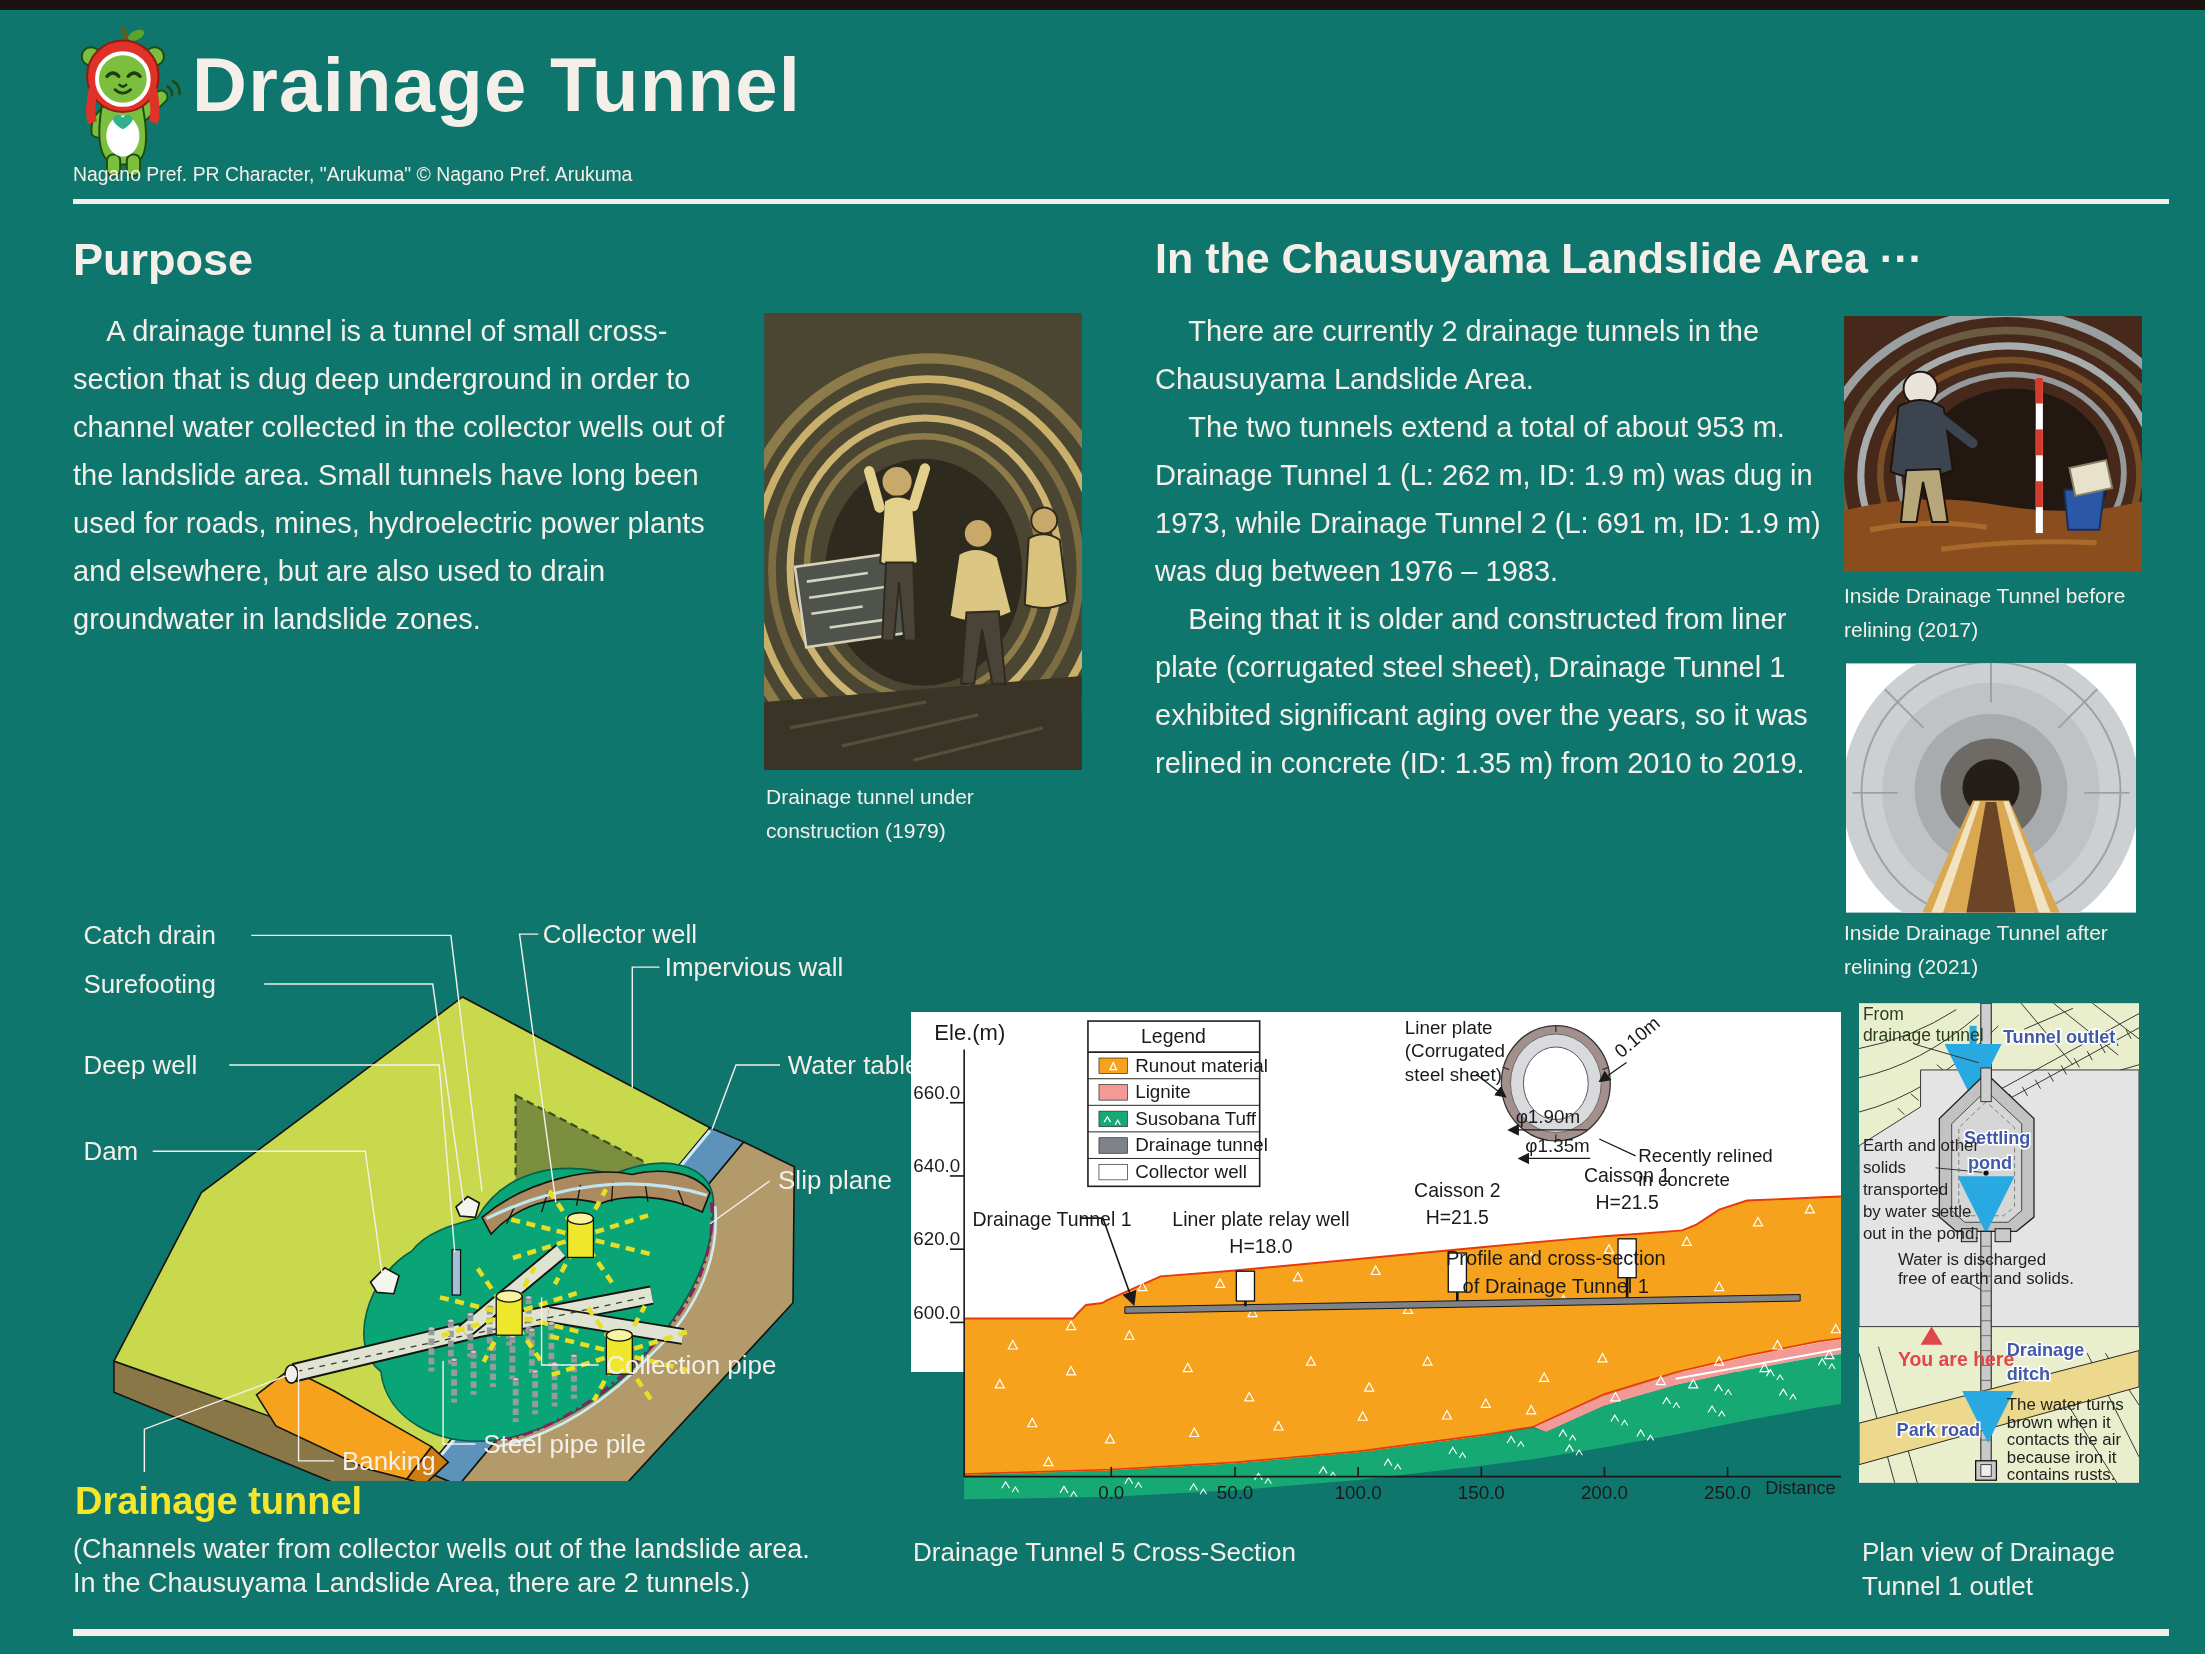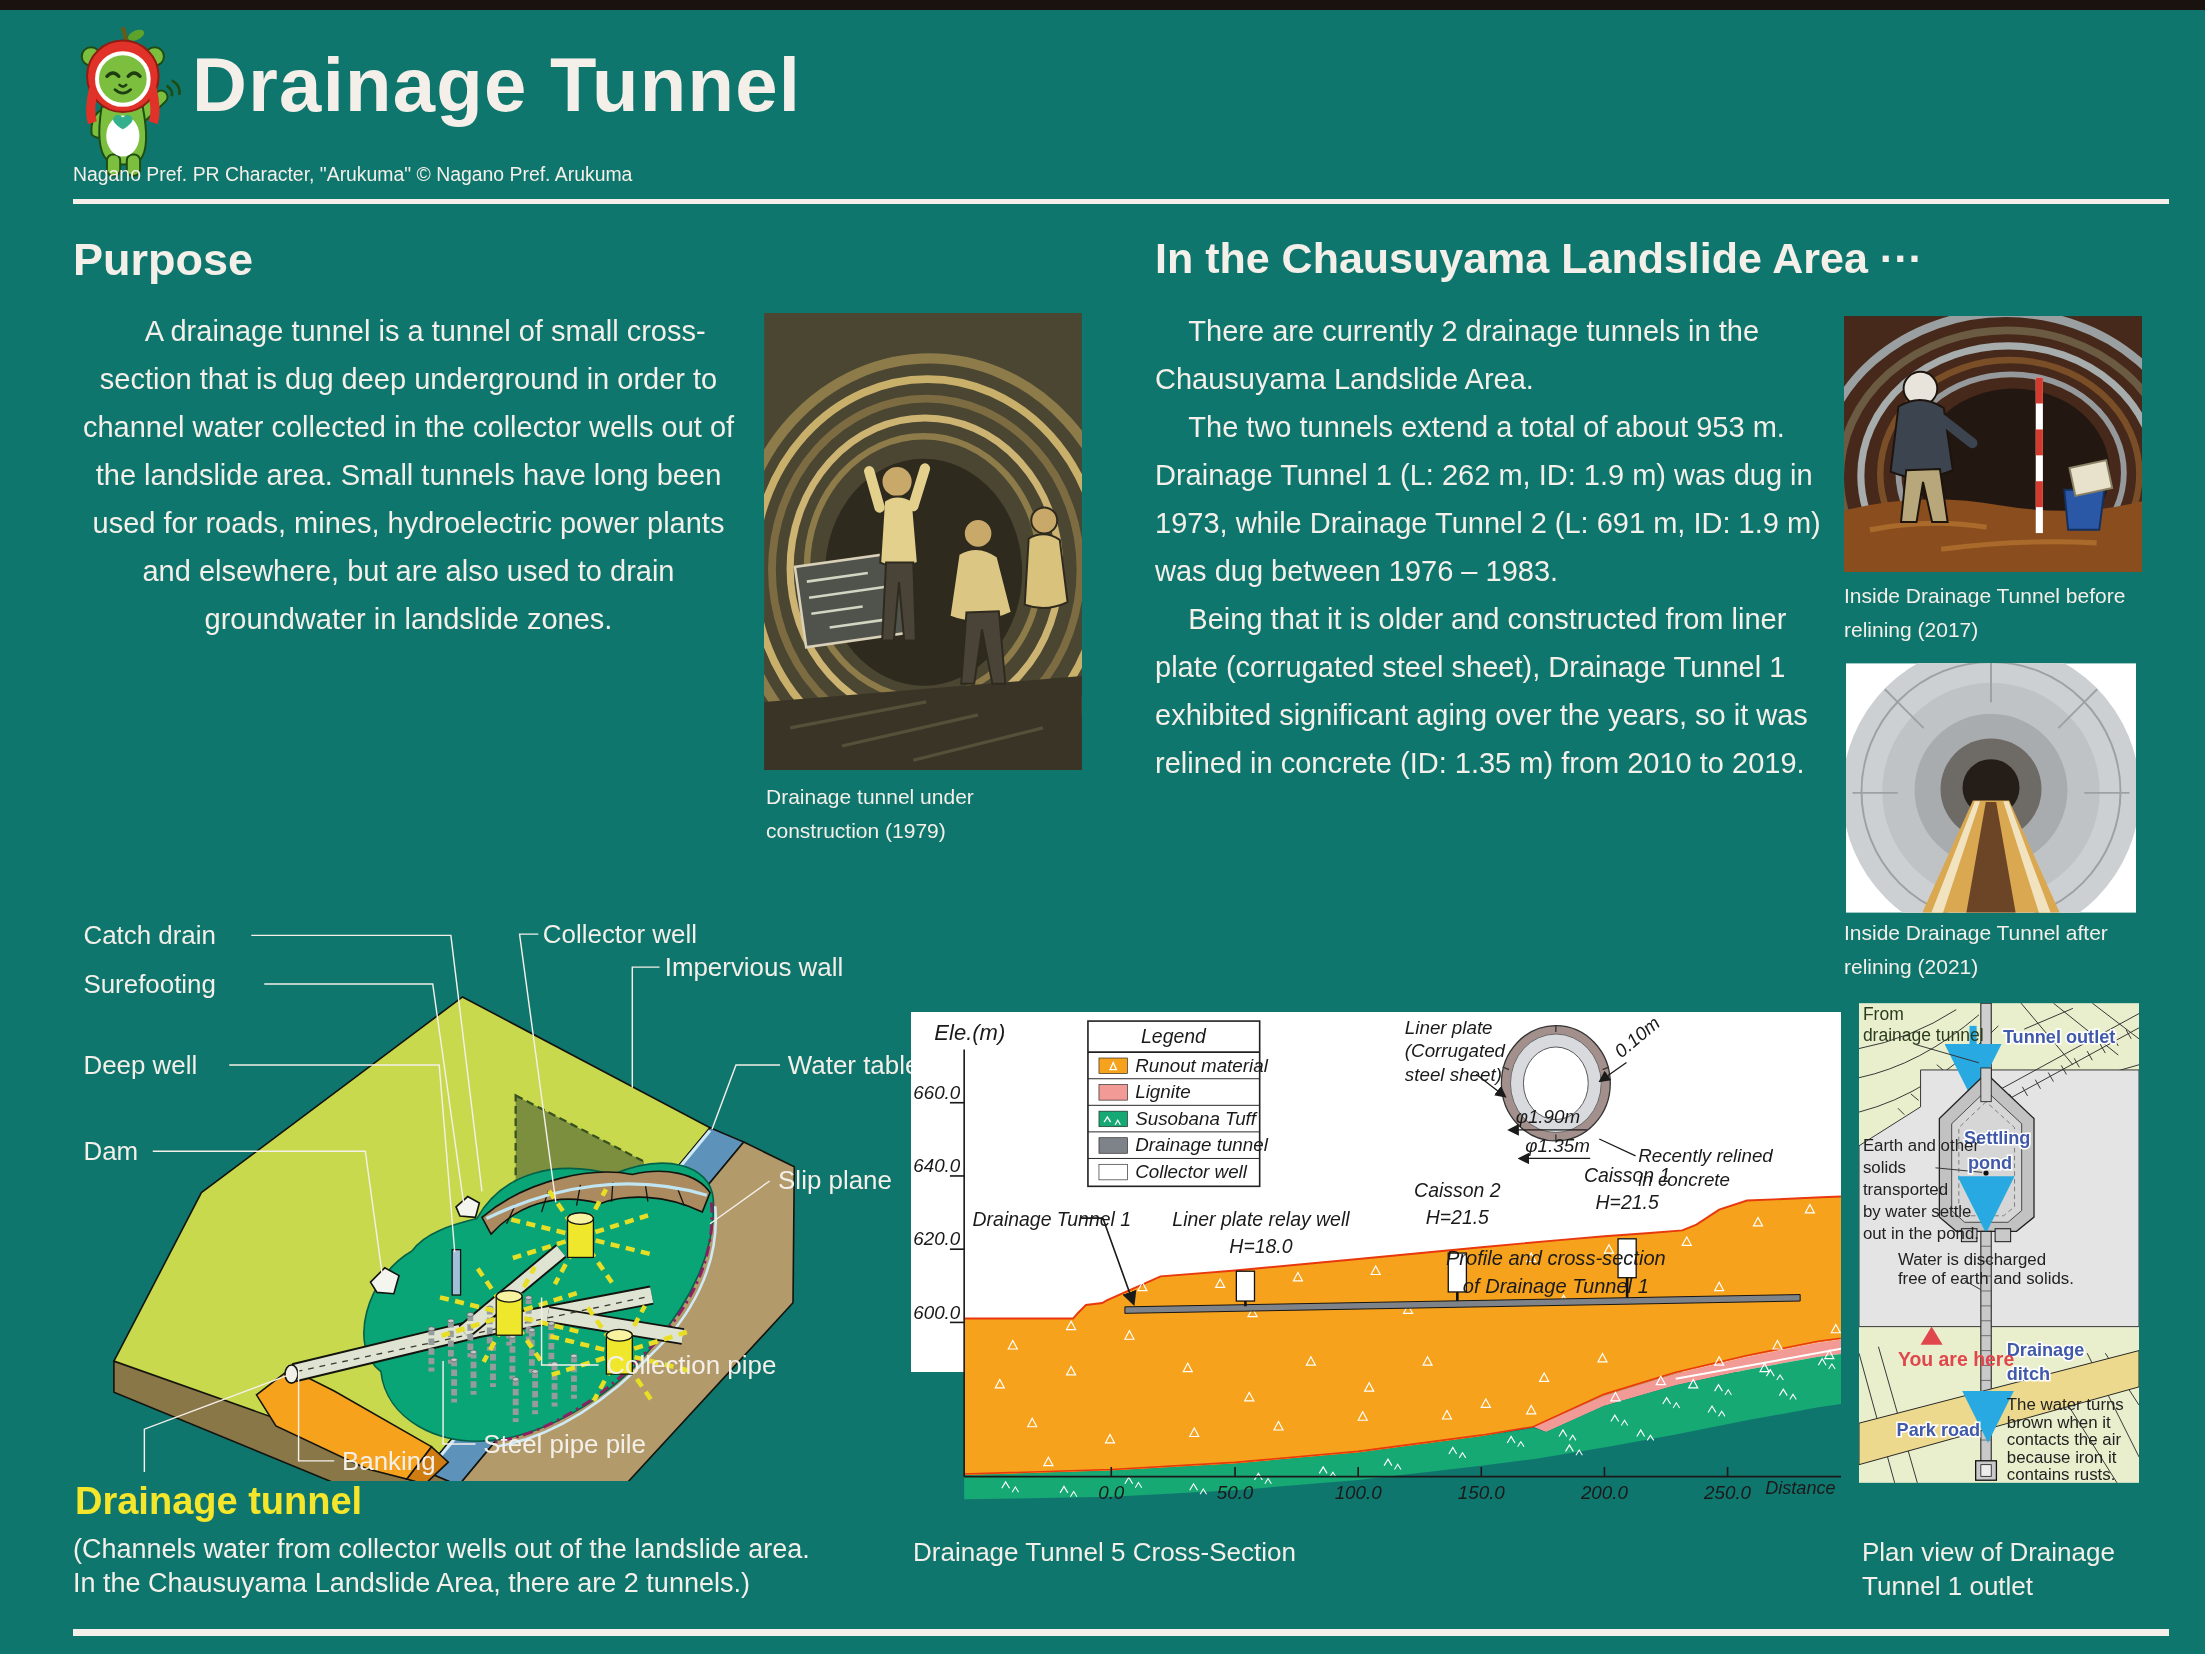--- a/index.html
+++ b/index.html
@@ -53,21 +53,21 @@
       <path d="M72,102 q12,11 24,0" stroke="#1E3D10" stroke-width="4" fill="none" stroke-linecap="round"></path>
       <ellipse cx="84" cy="172" rx="25" ry="31" fill="#FFFFFF"></ellipse>
       <path d="M84,144 q-8,-8 -14,0 q-4,7 14,18 q18,-11 14,-18 q-6,-8 -14,0" fill="#35B08C"></path>
     </svg>
   </div>
   <div class="abs title" style="left:192px;top:31px;">Drainage Tunnel</div>
   <div class="abs credit" style="left:73px;top:153px;">Nagano Pref. PR Character, "Arukuma" © Nagano Pref. Arukuma</div>
   <div class="abs rule" style="left:73px;top:189px;width:2096px;height:4.5px;"></div>
 
   <div class="abs h2" style="left:73px;top:224px;">Purpose</div>
-  <div class="abs bodytxt" style="left:73px;top:297px;width:671px;text-align:center;">
+  <div class="abs bodytxt" style="left:73px;top:297px;width:671px;">
     <p>A drainage tunnel is a tunnel of small cross-section that is dug deep underground in order to channel water collected in the collector wells out of the landslide area. Small tunnels have long been used for roads, mines, hydroelectric power plants and elsewhere, but are also used to drain groundwater in landslide zones.</p>
   </div>
 
   <div class="abs" style="left:764px;top:303px;width:318px;height:457px;">
     <svg viewBox="0 0 490 705" width="318" height="457">
       <rect width="490" height="705" fill="#4A4632"></rect>
       <g fill="none">
         <ellipse cx="255" cy="400" rx="300" ry="330" stroke="#8E7B4A" stroke-width="16"></ellipse>
         <ellipse cx="252" cy="398" rx="268" ry="296" stroke="#C9B06A" stroke-width="12"></ellipse>
         <ellipse cx="250" cy="396" rx="238" ry="264" stroke="#7d6c42" stroke-width="12"></ellipse>
@@ -293,21 +293,21 @@
         <text class="dlbl" x="840" y="710">Collection pipe</text>
         <text class="dlbl" x="650" y="832">Steel pipe pile</text>
         <text class="dlbl" x="432" y="858">Banking</text>
       </g>
     </svg>
   </div>
   <div class="abs yellow-lbl" style="left:75px;top:1470px;">Drainage tunnel</div>
   <div class="abs note" style="left:73px;top:1522px;">(Channels water from collector wells out of the landslide area.</div>
   <div class="abs note" style="left:73px;top:1556px;">In the Chausuyama Landslide Area, there are 2 tunnels.)</div>
 
-  <div class="abs panel" style="left:911px;top:1002px;width:930px;height:360px;font-style:italic;">
+  <div class="abs panel" style="left:911px;top:1002px;width:930px;height:360px;">
     <svg id="csvg" viewBox="0 0 1435 770" width="930" height="499">
       <defs>
         <marker id="arrK" markerWidth="9" markerHeight="9" refX="7" refY="4.5" orient="auto">
             <path d="M0,0 L9,4.5 L0,9 z" fill="#1a1a1a"></path>
           </marker>
       </defs>
 
       <polygon fill="#F6A21C" points="82,473 250,473 258,464 270,452 295,449 302,445 385,408 500,399 690,381 880,363 1000,352 1070,346 1140,341 1190,337 1212,328 1247,305 1290,291 1405,286 1500,282 1500,497 1400,510 1290,532 1180,558 1069,592 960,640 880,655 690,680 500,697 309,708 82,715"></polygon>
       <polygon fill="#F29B96" points="960,640 1069,592 1180,558 1290,532 1400,510 1500,497 1500,520 1400,532 1290,552 1180,576 1069,608 980,648"></polygon>
       <line x1="1180" y1="566" x2="1500" y2="508" stroke="#FFFFFF" stroke-width="3"></line>

